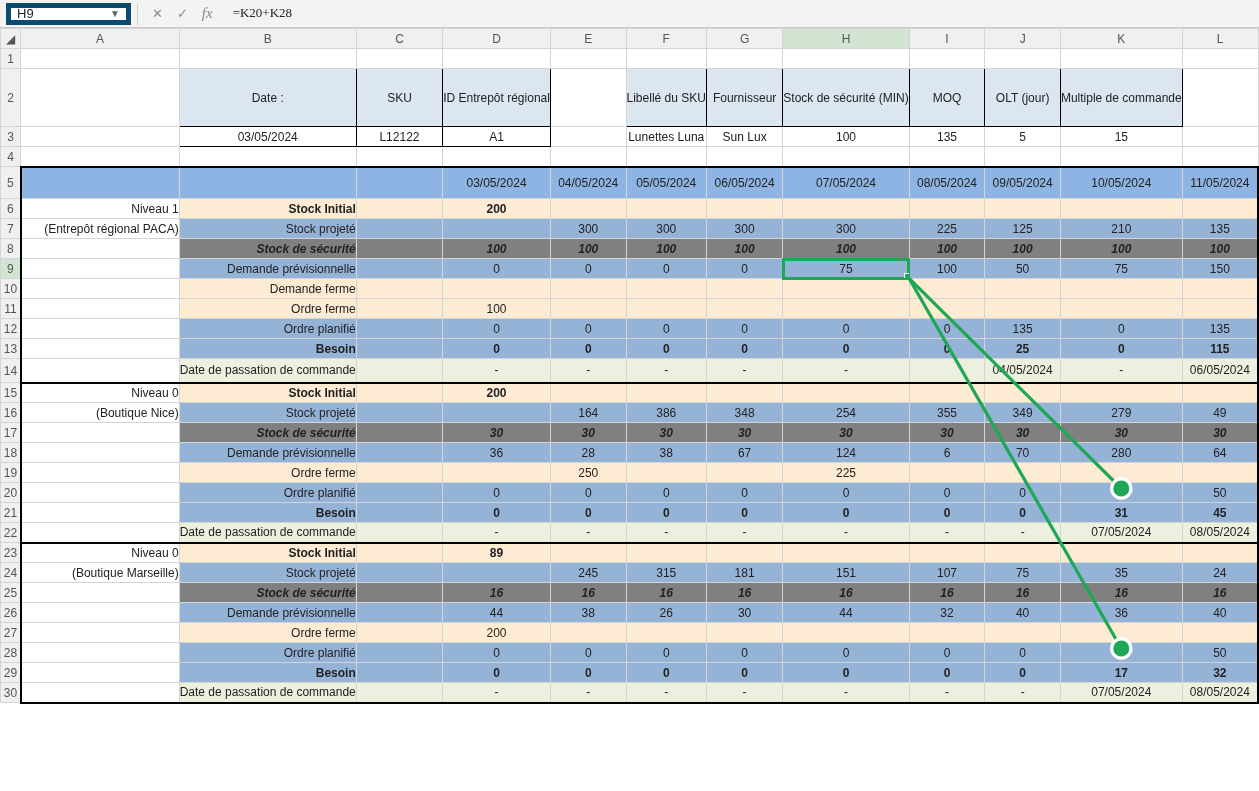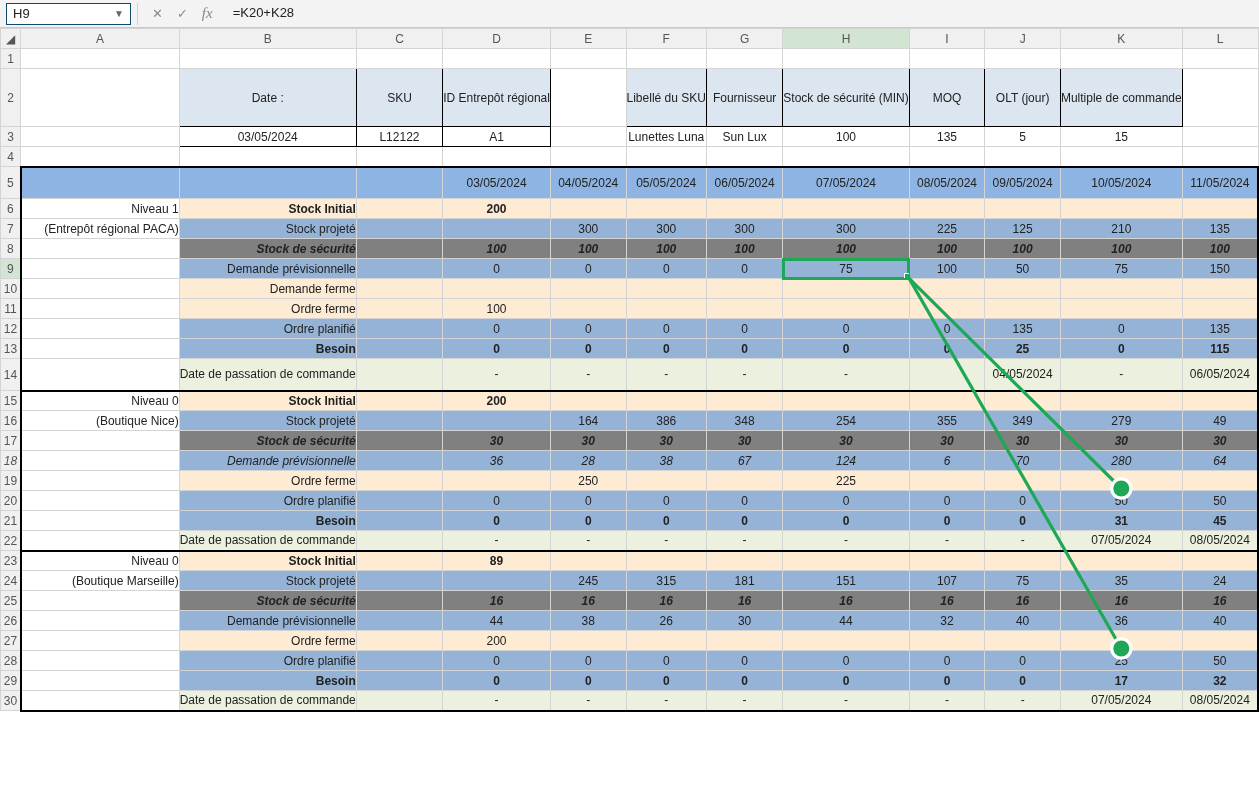--- a/index.html
+++ b/index.html
@@ -1,25 +1,25 @@
 <!DOCTYPE html>
 <html><head>
 <meta charset="utf-8">
 <style>
   * { box-sizing: border-box; }
   html,body { margin:0; padding:0; font-family:"Segoe UI",Arial,sans-serif; font-size:12px; color:#222; background:#fff; }
   
   .fxbar { display:flex; align-items:center; height:28px; border-bottom:1px solid #c9c9c9; background:#f3f3f3; padding:2px 6px; gap:6px; }
-  .namebox { width:125px; height:22px; border:1px solid #0c4a6e; background:#fff; display:flex; align-items:center; padding:0 6px; justify-content:space-between; font-size:13px;}
+  .namebox { width:125px; height:22px; border:5px solid #0c4a6e; background:#fff; display:flex; align-items:center; padding:0 6px; justify-content:space-between; font-size:13px;}
   .namebox .dd { color:#666; font-size:10px;}
   .sep { width:1px; height:22px; background:#d0d0d0; }
   .fx-icons { display:flex; gap:14px; padding:0 8px; color:#8a8a8a; align-items:center;}
   .fx-icons span { font-size:13px;}
   .fx-icons .fx { color:#888; font-style:italic; font-family:"Cambria Math",serif; font-size:15px;text-align:center;}
-  .fxinput { flex:1; height:22px; padding:2px 6px; font-family:Liberation Sans, sans-serif; font-size:13px; color:#222; }
+  .fxinput { flex:1; height:22px; padding:2px 6px; font-family:Liberation Serif, serif; font-size:13px; color:#222; }
   
   .grid-wrap { position:relative; overflow:auto; height:763px; }
   table.grid { border-collapse:collapse; table-layout:fixed; }
   table.grid th, table.grid td { border:1px solid #d4d4d4; padding:0; }
   
   thead th { background:#f0f0f0; color:#555; font-weight:normal; text-align:center; height:20px; font-size:12px; position:sticky; top:0; z-index:2;}
   thead th.sel { background:#d2e4d2; }
   
   td.rowhdr { background:#f0f0f0; color:#555; text-align:center; width:22px; font-size:12px; position:sticky; left:0; z-index:1;}
   td.rowhdr.sel { background:#d2e4d2; }
@@ -296,21 +296,21 @@
           <td class="cell band-blue2 bold">0</td>
           <td class="cell band-blue2 bold">0</td>
           <td class="cell band-blue2 bold">0</td>
           <td class="cell band-blue2 bold">0</td>
           <td class="cell band-blue2 bold">0</td>
           <td class="cell band-blue2 bold">0</td>
           <td class="cell band-blue2 bold">25</td>
           <td class="cell band-blue2 bold">0</td>
           <td class="cell band-blue2 bold thick-r">115</td>
         </tr>
-        <tr style="height: 32px;">
+        <tr style="height: 24px;">
           <td class="rowhdr">14</td>
           <td class="cell thick-l thick-b thick-b"></td>
           <td class="cell left band-green thick-b">Date de passation de commande</td>
           <td class="cell band-green thick-b"></td>
           <td class="cell band-green thick-b">-</td>
           <td class="cell band-green thick-b">-</td>
           <td class="cell band-green thick-b">-</td>
           <td class="cell band-green thick-b">-</td>
           <td class="cell band-green thick-b">-</td>
           <td class="cell band-green thick-b"></td>
@@ -356,21 +356,21 @@
           <td class="cell band-grey">30</td>
           <td class="cell band-grey">30</td>
           <td class="cell band-grey">30</td>
           <td class="cell band-grey">30</td>
           <td class="cell band-grey">30</td>
           <td class="cell band-grey">30</td>
           <td class="cell band-grey">30</td>
           <td class="cell band-grey">30</td>
           <td class="cell band-grey thick-r">30</td>
         </tr>
-        <tr style="height: 16px; font-style: italic;">
+        <tr style="height: 16px;">
           <td class="rowhdr">18</td>
           <td class="cell thick-l"></td>
           <td class="cell left band-blue2">Demande prévisionnelle</td>
           <td class="cell band-blue2"></td>
           <td class="cell band-blue2">36</td>
           <td class="cell band-blue2">28</td>
           <td class="cell band-blue2">38</td>
           <td class="cell band-blue2">67</td>
           <td class="cell band-blue2">124</td>
           <td class="cell band-blue2">6</td>

